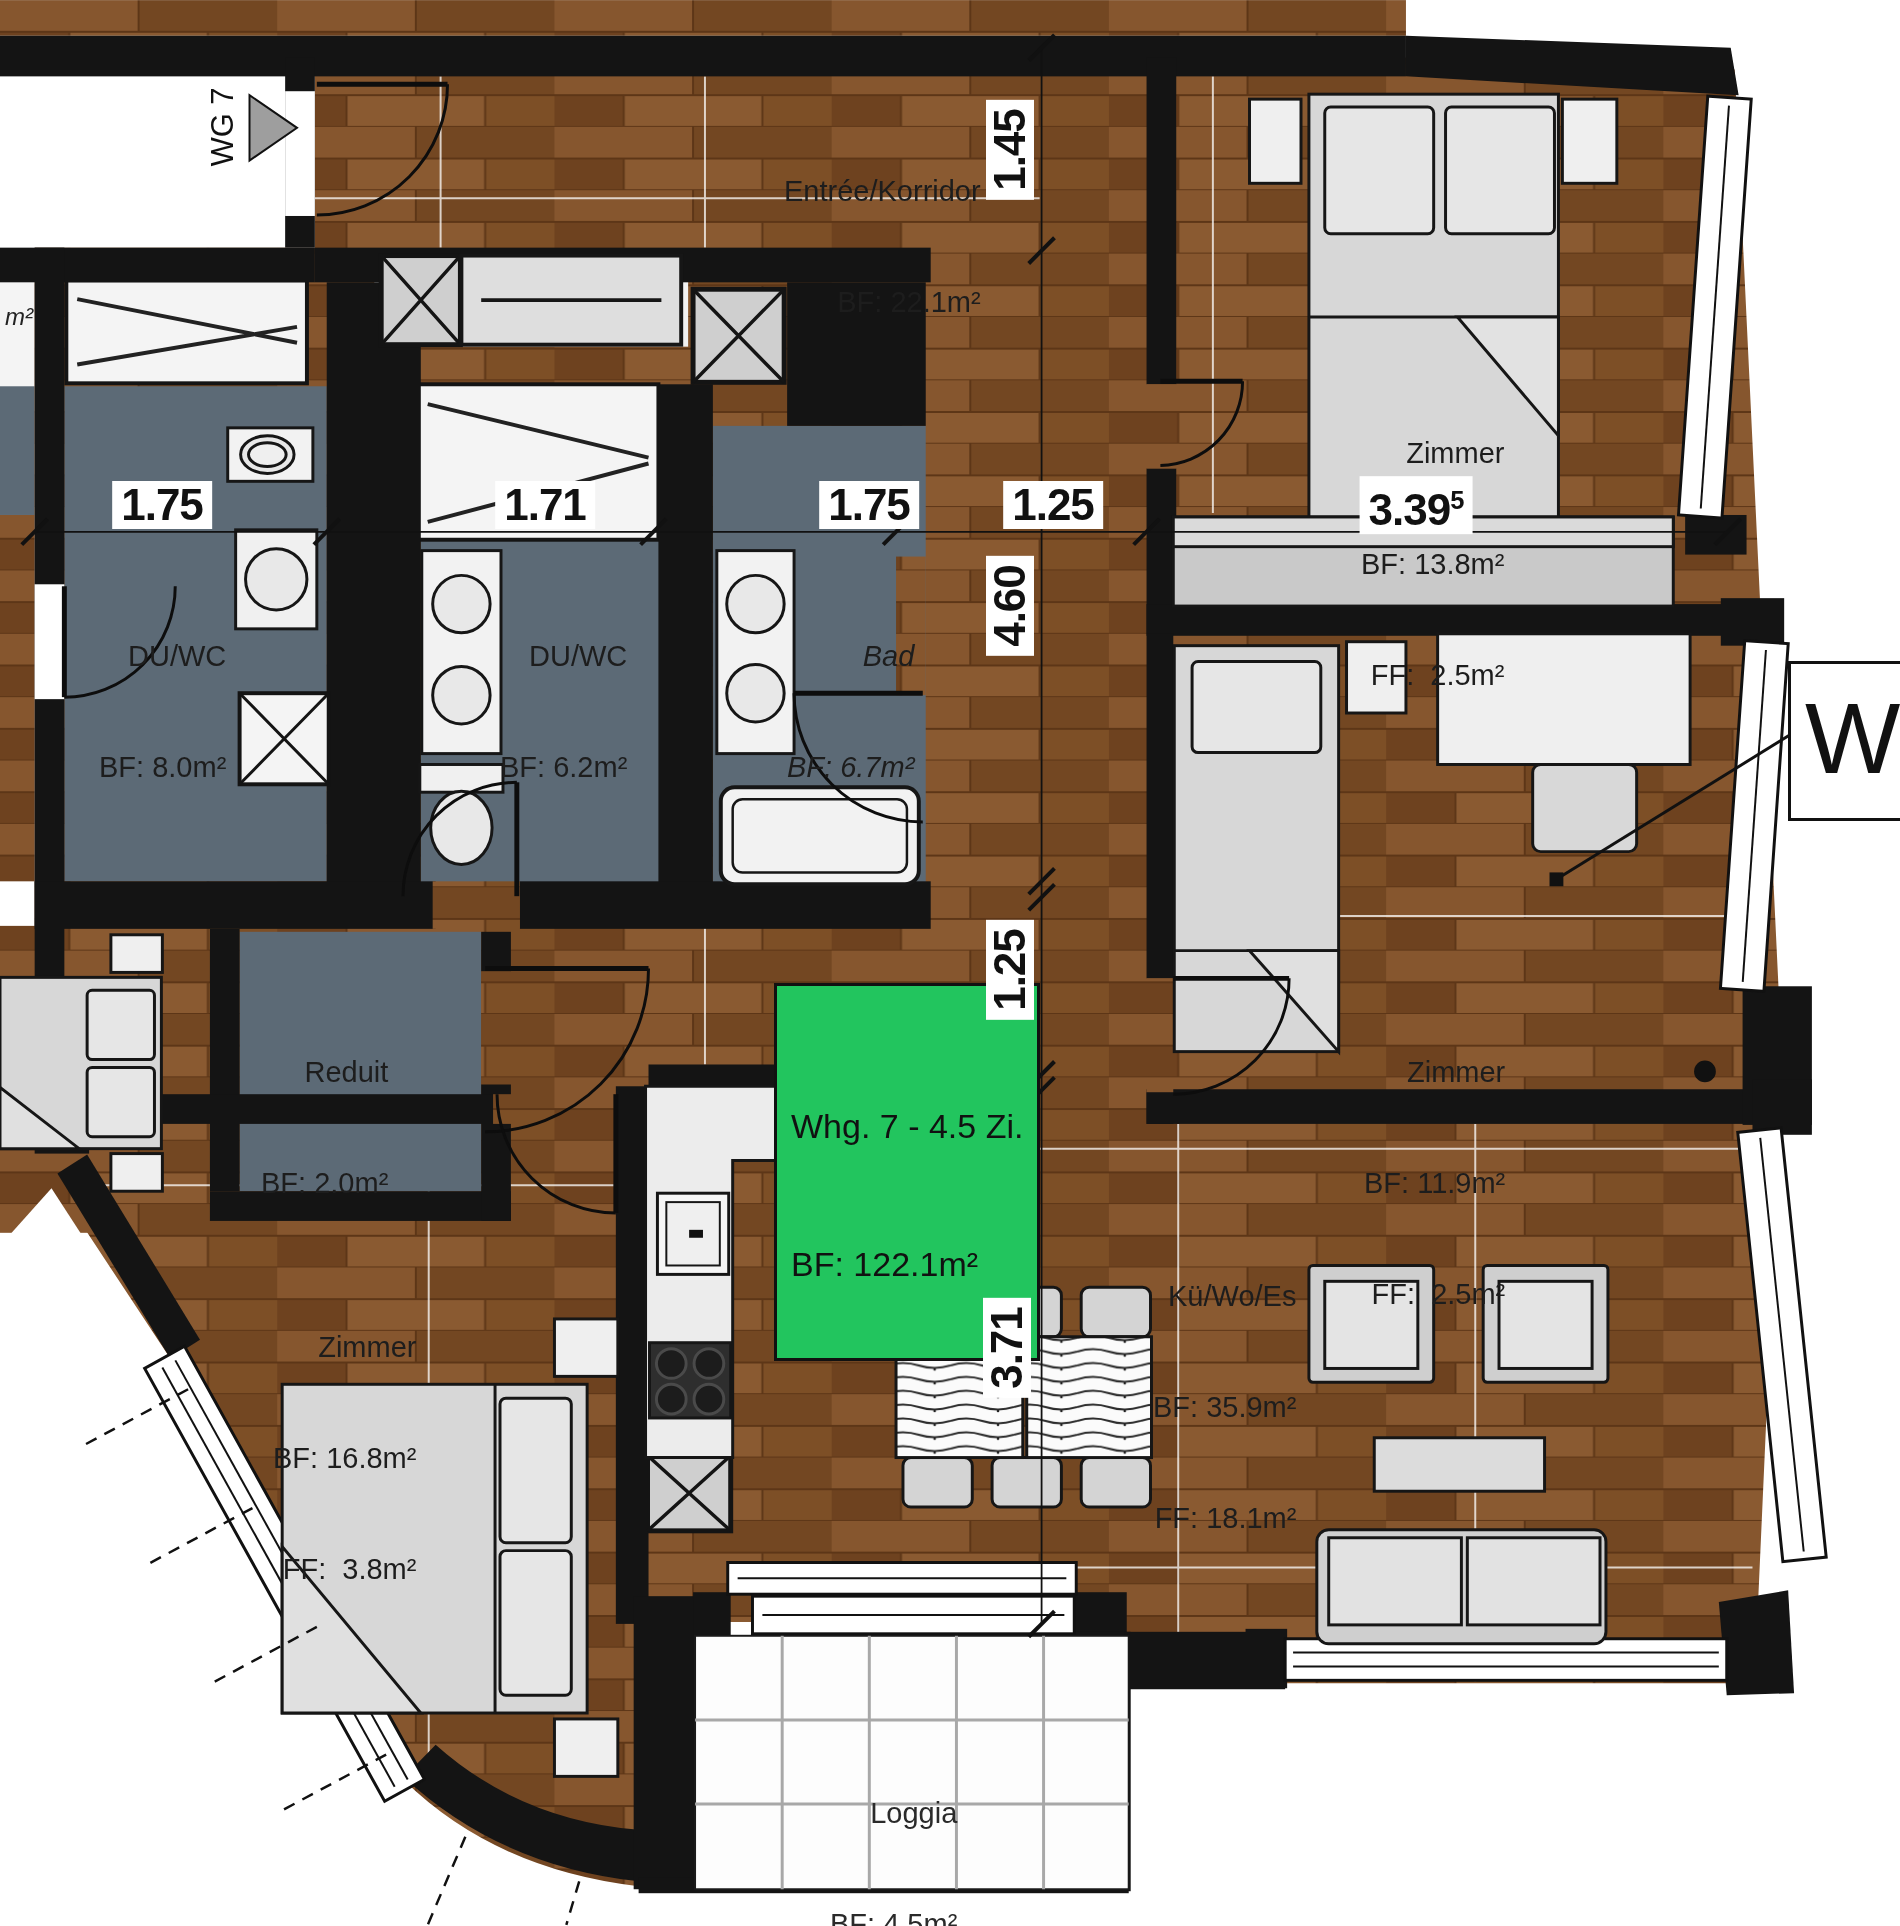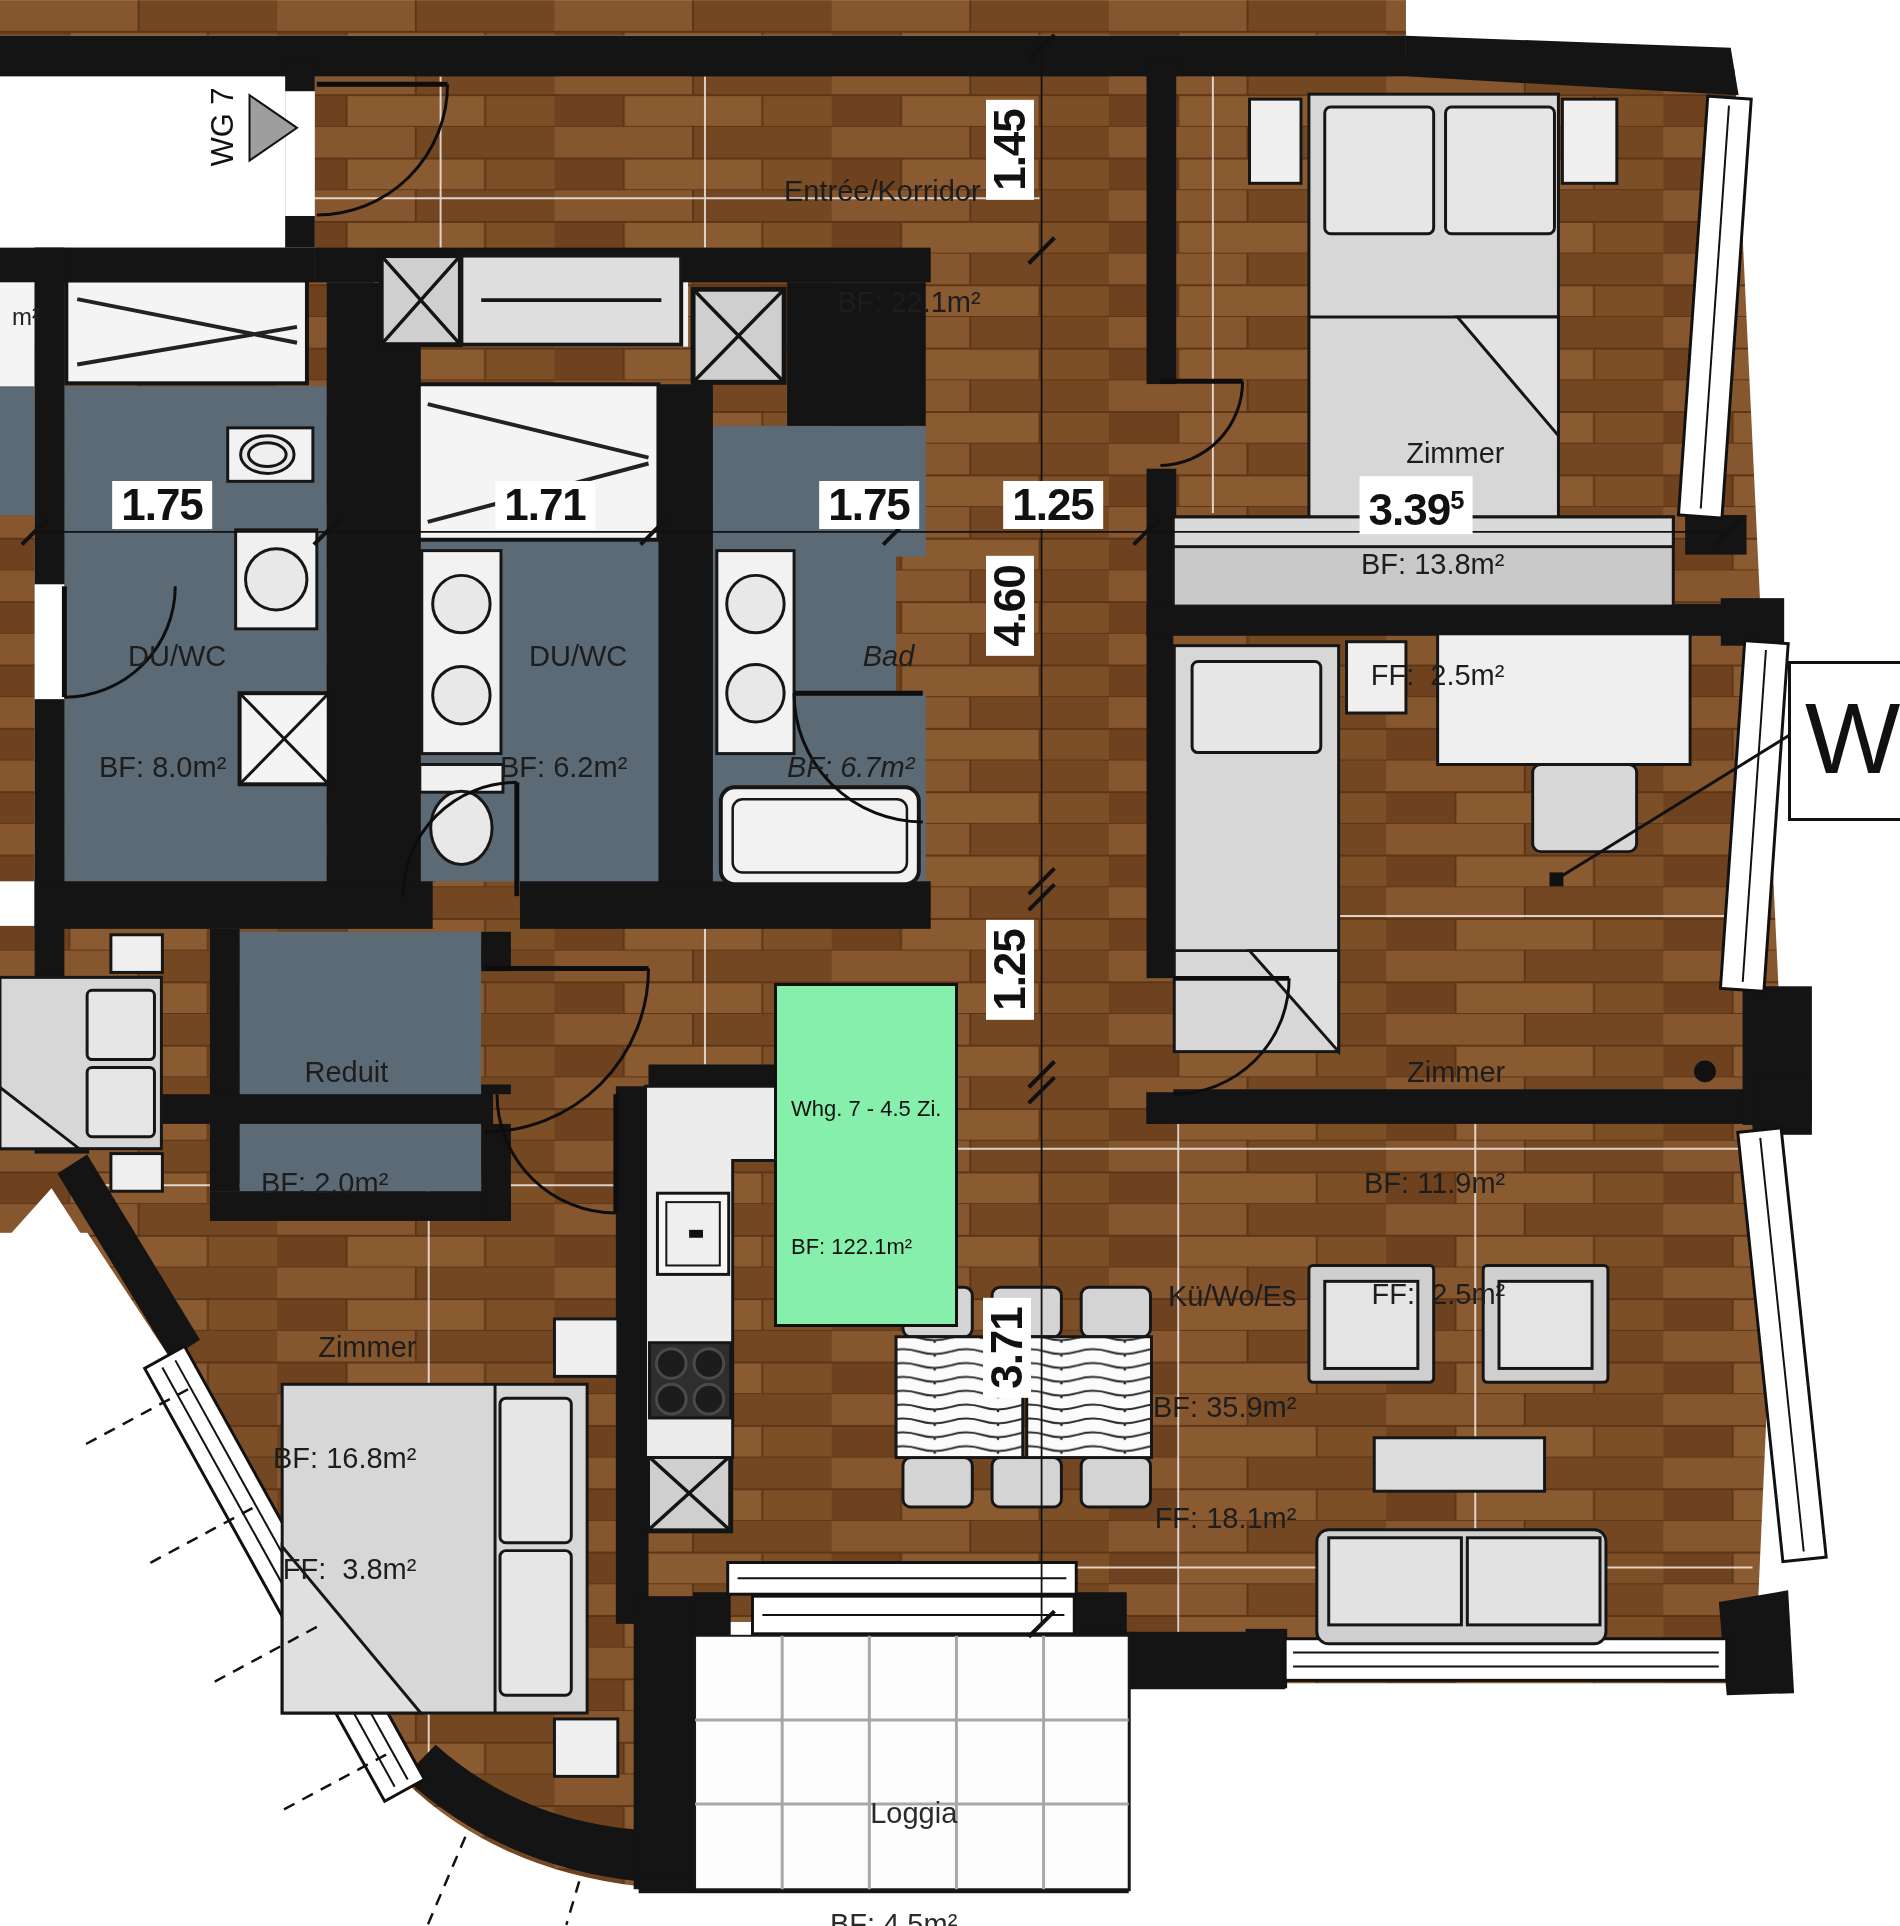--- a/index.html
+++ b/index.html
@@ -5,22 +5,22 @@
   html,body{margin:0;padding:0;background:#fff;}
   #plan{position:relative;width:1901px;height:1927px;background:#fff;overflow:hidden;
         font-family:"Liberation Sans",sans-serif;}
   #plan svg{position:absolute;left:0;top:0;z-index:1;}
   .lbl{position:absolute;z-index:2;color:#1d1d1d;font-size:29px;line-height:37px;white-space:pre;}
   .lbl .ln{display:block;text-align:right;}
   .dim{position:absolute;z-index:3;background:#fff;color:#111;font-size:44px;font-weight:600;
        line-height:46px;padding:1px 9px;letter-spacing:-1px;transform:translate(-50%,-50%);}
   .dimv{transform:translate(-50%,-50%) rotate(-90deg);}
   .dim sup{font-size:58%;vertical-align:super;}
-  .infobox{position:absolute;z-index:3;background:#86efac;border:3px solid #111;color:#111;
-           font-size:22px;line-height:46px;padding:8px 14px;white-space:pre;}
+  .infobox{position:absolute;z-index:3;background:#22c55e;border:3px solid #111;color:#111;
+           font-size:34px;line-height:46px;padding:25px 14px;white-space:pre;}
   .webox{position:absolute;z-index:3;background:#fff;border:3px solid #111;color:#111;
          font-size:101px;line-height:149px;padding-left:14px;overflow:hidden;}
   .wg{position:absolute;z-index:3;color:#111;font-size:31px;font-weight:400;
       transform:translate(-50%,-50%) rotate(-90deg);white-space:pre;}
   .frag{position:absolute;z-index:3;color:#222;font-size:24px;}
   .loglbl{color:#2a2a2a;}
 </style>
 </head>
 <body>
 
@@ -366,21 +366,21 @@
 
     <line x1="1808" y1="742" x2="1572" y2="888" stroke-width="3"></line>
     <rect x="1565" y="881" width="14" height="14" fill="#111" stroke="none"></rect>
     <circle cx="1722" cy="1082" r="11" fill="#111" stroke="none"></circle>
   </g>
 
   <polygon points="252,96 252,162 300,129" fill="#9e9e9e" stroke="#111" stroke-width="2"></polygon>
 </svg>
 
 <div class="wg" style="left:223px;top:127px;">WG 7</div>
-<div class="frag" style="left:12px;top:303px;">m²</div>
+<div class="frag" style="left:5px;top:303px;font-style:italic;">m²</div>
 
 <div class="lbl" style="left:784px;top:99px;">
   <span class="ln">Entrée/Korridor</span>
   <span class="ln">BF: 22.1m²</span>
 </div>
 
 <div class="lbl" style="left:1361px;top:361px;">
   <span class="ln">Zimmer</span>
   <span class="ln">BF: 13.8m²</span>
   <span class="ln">FF:  2.5m²</span>

